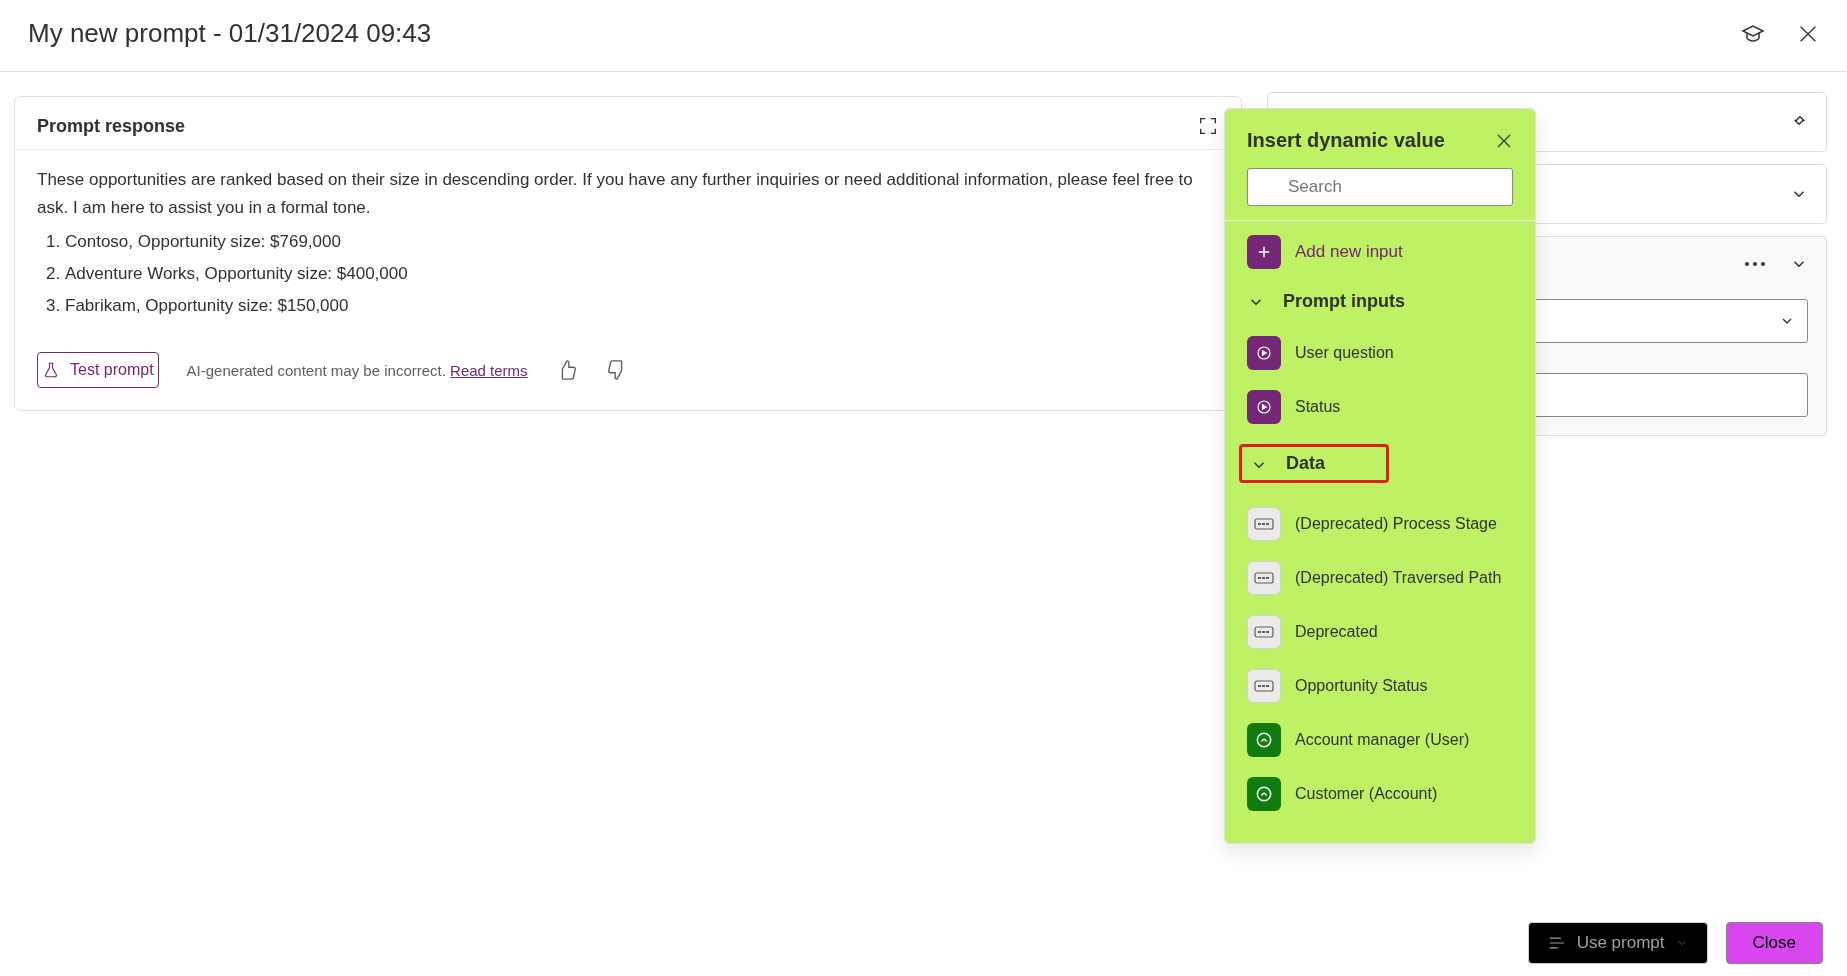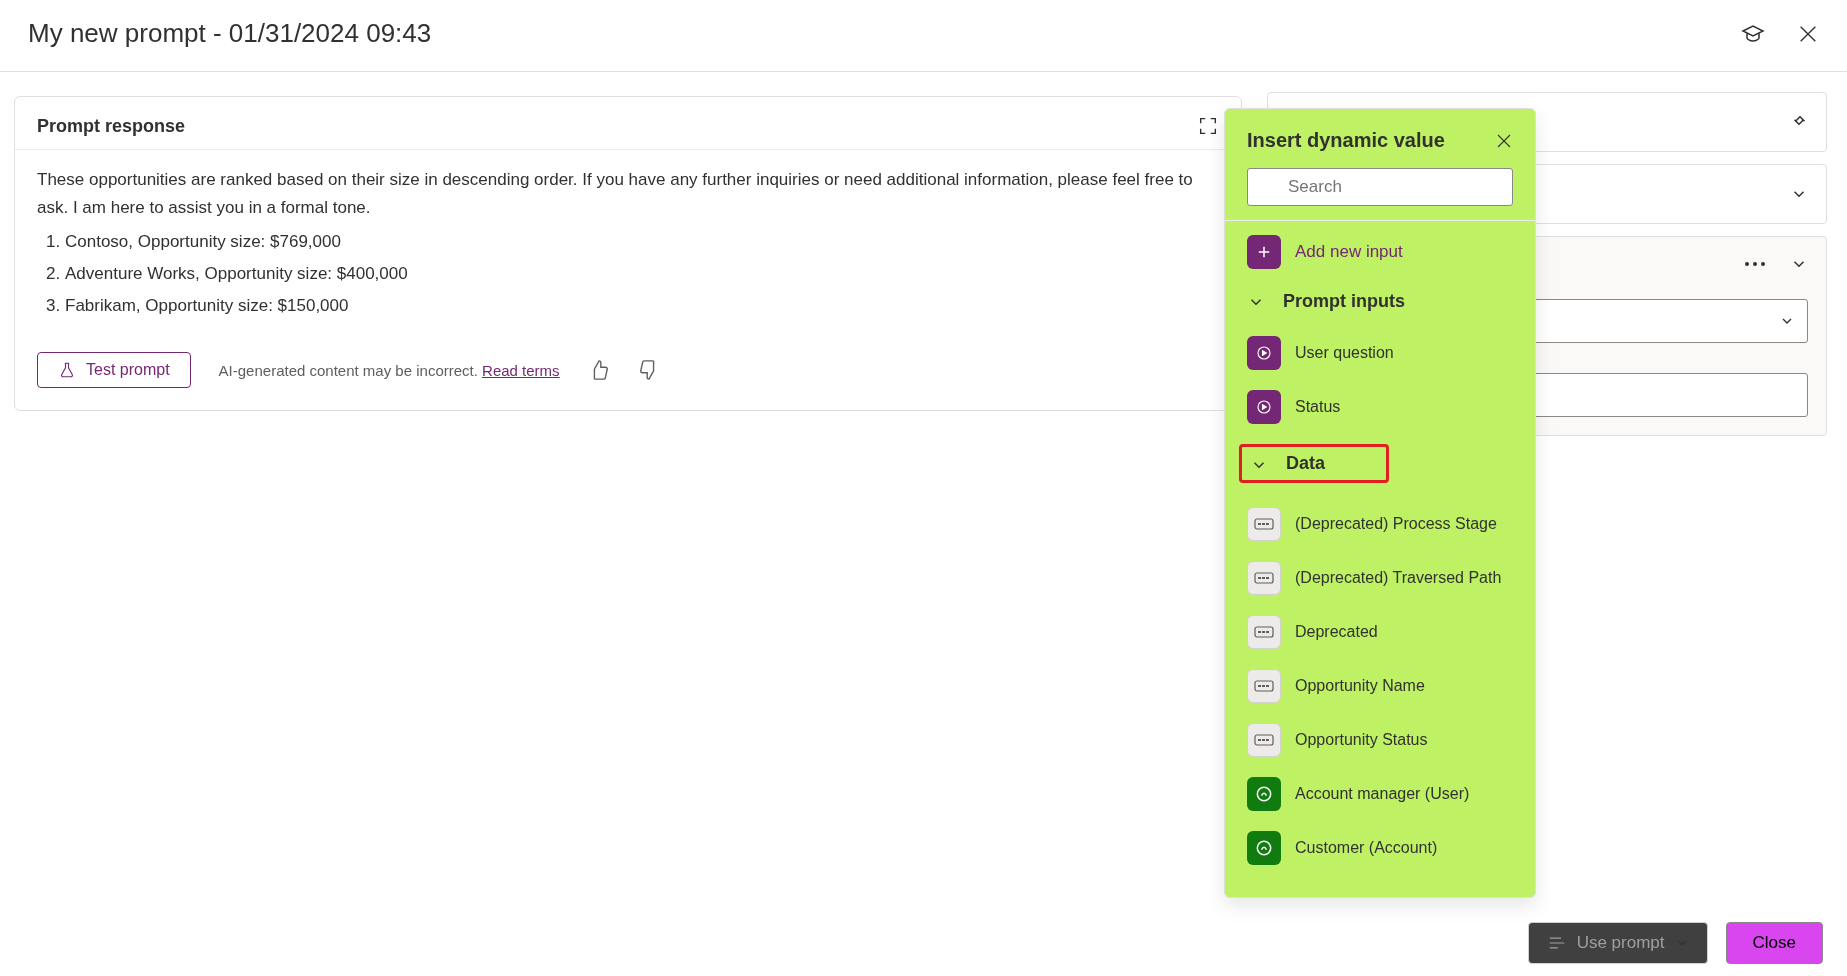--- a/index.html
+++ b/index.html
@@ -27,21 +27,21 @@
   
   .resp-card { border: 1px solid #e1dfdd; border-radius: 6px; background: #fff; padding: 0; }
   .resp-head { display: flex; align-items: center; padding: 18px 22px 12px 22px; border-bottom: 1px solid #edebe9; }
   .resp-title { font-size: 18px; font-weight: 600; flex: 1; }
   .expand-icon { cursor: pointer; }
   .resp-body { padding: 16px 22px 10px 22px; font-size: 17px; line-height: 1.65; color: #323130; }
   .resp-body ol { padding-left: 28px; margin-top: 4px; }
   .resp-body li { padding: 2px 0; }
 
   .resp-foot { display: flex; align-items: center; gap: 28px; padding: 20px 22px 22px 22px; }
-  .test-btn { border: 1px solid #742774; color: #742774; background: #fff; border-radius: 4px; padding: 8px 20px; font-size: 16px; display: flex; align-items: center; gap: 10px; cursor: pointer; justify-content: space-between; }
+  .test-btn { border: 1px solid #742774; color: #742774; background: #fff; border-radius: 4px; padding: 8px 4px; font-size: 16px; display: flex; align-items: center; gap: 10px; cursor: pointer; justify-content: space-between; }
   .disclaimer { color: #605e5c; font-size: 15px; }
   .read-terms { color: #742774; text-decoration: underline; cursor: pointer; }
   .thumb { cursor: pointer; stroke: #605e5c; fill: none; }
 
   
   .dyn-panel { position: absolute; left: 1224px; top: 108px; width: 312px; background: #bef264; border: 1px solid #e1dfdd; border-radius: 6px; box-shadow: 0 8px 20px rgba(0,0,0,0.10); z-index: 50; }
   .dyn-head { display: flex; align-items: center; padding: 20px 22px 8px 22px; }
   .dyn-title { font-size: 20px; font-weight: 600; flex: 1; }
   .dyn-close { cursor: pointer; }
   .dyn-search-wrap { padding: 8px 22px 14px 22px; border-bottom: 1px solid #edebe9; }
@@ -69,21 +69,21 @@
 
   
   .right-bg { position:absolute; right:20px; top:92px; width:560px; }
   .bg-accordion { border:1px solid #e1dfdd; border-radius:4px; margin-bottom:12px; height:60px; display:flex; align-items:center; justify-content:flex-end; padding:0 18px; background:#fff;}
   .bg-accordion.open { height:auto; padding:18px; flex-direction:column; align-items:stretch; background:#faf9f8;}
   .bg-field { width:100%; height:44px; border:1px solid #8a8886; border-radius:3px; margin-top:8px; background:#fff; display:flex; align-items:center; justify-content:flex-end; padding:0 12px;}
   .bg-dots { display:flex; gap:24px; align-items:center; margin-bottom:18px; align-self:flex-end;}
 
   
   .bottom-bar { position: absolute; bottom: 12px; right: 24px; display: flex; gap: 18px; align-items:center;}
-  .use-prompt { border: 1px solid #d2d0ce; color: #a19f9d; background: #404040; border-radius: 4px; padding: 10px 18px; font-size: 17px; display:flex; align-items:center; gap:10px; cursor:pointer;}
+  .use-prompt { border: 1px solid #d2d0ce; color: #a19f9d; background: #000000; border-radius: 4px; padding: 10px 18px; font-size: 17px; display:flex; align-items:center; gap:10px; cursor:pointer;}
   .close-btn { border: 1px solid #8a8886; background: #d946ef; border-radius: 4px; padding: 10px 26px; font-size: 17px; cursor:pointer;}
 </style>
 </head>
 <body>
 
 <div class="header">
   <div class="header-title">My new prompt - 01/31/2024 09:43</div>
   <div class="header-icons">
     <svg class="icon-btn" width="24" height="24" viewBox="0 0 24 24" stroke-width="1.5">
         <path d="M2 9l10-5 10 5-10 5L2 9z"></path>
@@ -267,31 +267,20 @@
     </div>
     <div class="item-row">
       <div class="item-badge badge-gray">
           <svg width="20" height="12" viewBox="0 0 20 12">
             <rect x="1" y="1" width="18" height="10" rx="2" fill="none" stroke="#605e5c" stroke-width="1.2"></rect>
             <rect x="4" y="5" width="3" height="2" fill="#605e5c"></rect>
             <rect x="8" y="5" width="3" height="2" fill="#605e5c"></rect>
             <rect x="12" y="5" width="3" height="2" fill="#605e5c"></rect>
           </svg>
         </div>
-      <span class="item-label">Opportunity Name</span>
-    </div>
-    <div class="item-row">
-      <div class="item-badge badge-gray">
-          <svg width="20" height="12" viewBox="0 0 20 12">
-            <rect x="1" y="1" width="18" height="10" rx="2" fill="none" stroke="#605e5c" stroke-width="1.2"></rect>
-            <rect x="4" y="5" width="3" height="2" fill="#605e5c"></rect>
-            <rect x="8" y="5" width="3" height="2" fill="#605e5c"></rect>
-            <rect x="12" y="5" width="3" height="2" fill="#605e5c"></rect>
-          </svg>
-        </div>
       <span class="item-label">Opportunity Status</span>
     </div>
     <div class="item-row">
       <div class="item-badge badge-green">
           <svg width="20" height="20" viewBox="0 0 24 24" fill="none" stroke="#fff" stroke-width="1.8">
             <circle cx="12" cy="12" r="8"></circle>
             <path d="M9 14c2-4 4-4 6 0"></path>
           </svg>
         </div>
       <span class="item-label">Account manager (User)</span>

